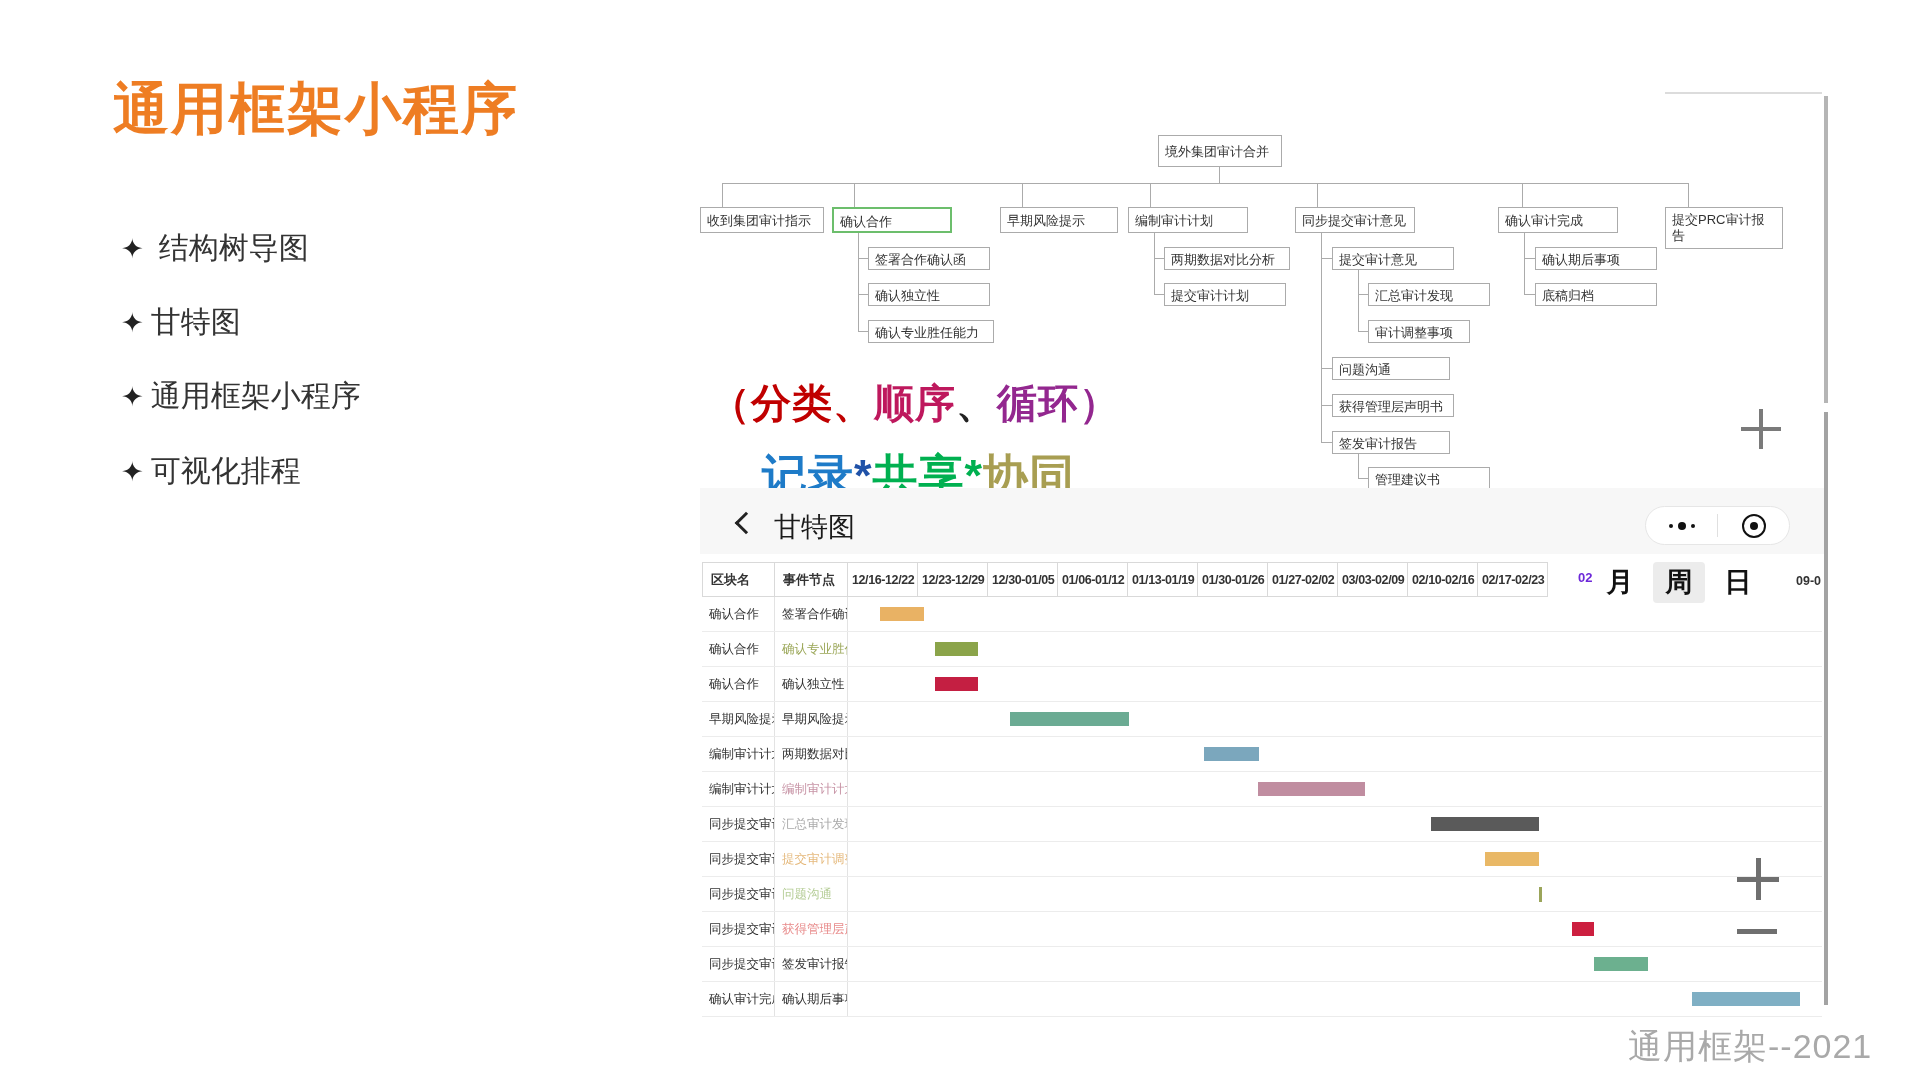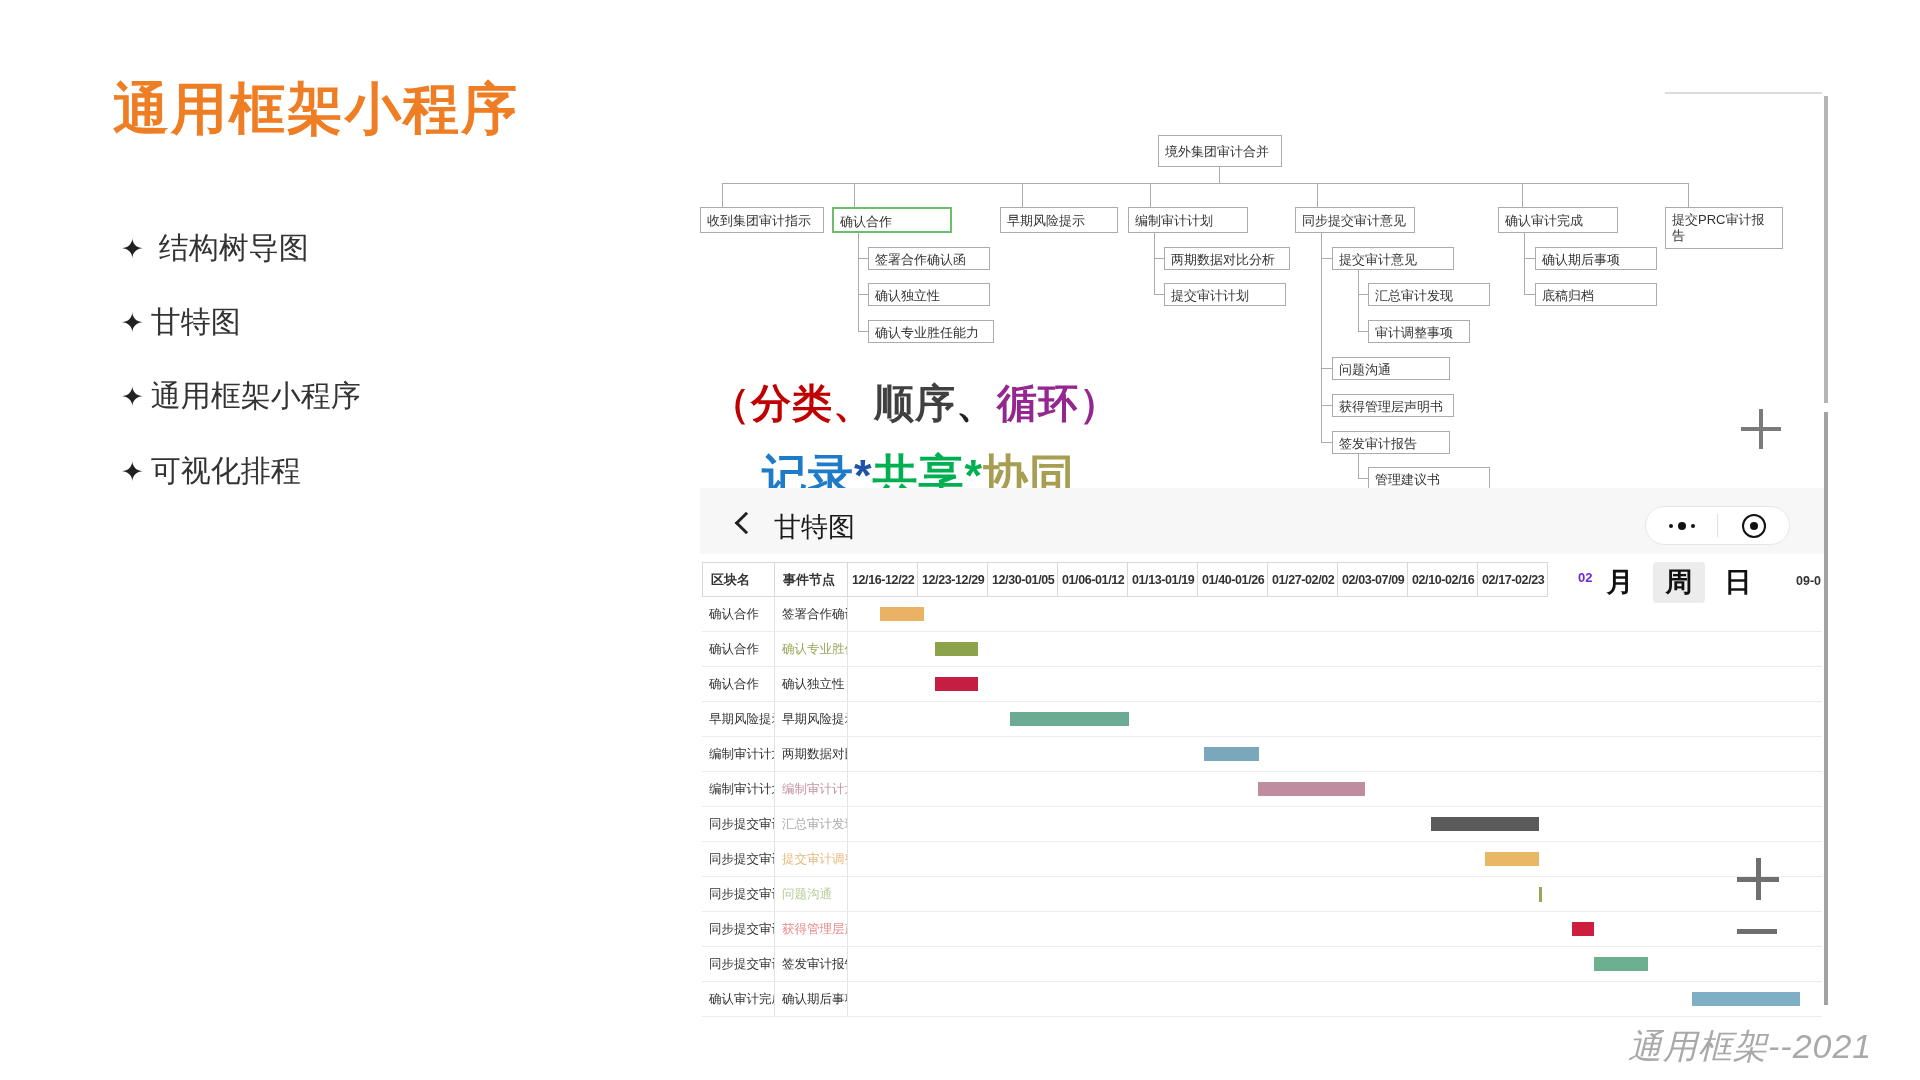--- a/index.html
+++ b/index.html
@@ -5,21 +5,21 @@
   html,body{margin:0;padding:0;background:#fff;}
   .stage{position:relative;width:1920px;height:1080px;background:#fff;overflow:hidden;
          font-family:"Liberation Sans","DejaVu Sans",sans-serif;}
 
   
   .slide-title{position:absolute;left:113px;top:72px;font-size:56px;font-weight:900;
                letter-spacing:2px;color:#EE7D23;}
   .bullet-item{position:absolute;left:121px;font-size:30px;color:#333;display:flex;align-items:center;}
   .bullet-icon{font-size:27px;color:#222;margin-right:7px;}
   .bullet-item.first .bullet-icon{margin-right:15px;}
-  .footer{position:absolute;left:1628px;top:1024px;font-size:34px;color:#A9A9A9;letter-spacing:1px;font-style:italic;}
+  .footer{position:absolute;left:1628px;top:1024px;font-size:34px;color:#A9A9A9;letter-spacing:1px;}
 
   
   .ann1{position:absolute;left:710px;top:376px;font-size:40px;font-weight:700;letter-spacing:1px;}
   .ann2{position:absolute;left:762px;top:446px;font-size:45px;font-weight:800;letter-spacing:1px;}
 
   
   .tbox{position:absolute;box-sizing:border-box;background:#fff;border:1px solid #ABABAB;
         height:26px;font-size:13px;color:#333;padding:4px 5px 2px 6px;white-space:nowrap;overflow:hidden;}
   .tbox.root{height:32px;padding-top:7px;}
   .tbox.hl{border:2px solid #6CBE6C;}
@@ -94,21 +94,21 @@
   <div class="bullet-item" style="top:376px">
     <span class="bullet-icon">✦</span>
     <span>通用框架小程序</span>
   </div>
   <div class="bullet-item" style="top:451px">
     <span class="bullet-icon">✦</span>
     <span>可视化排程</span>
   </div>
 
   <div class="ann1">
-    <span style="color: rgb(192, 0, 0);">（分类、</span><span style="color: #404040;">顺序</span><span style="color: rgb(34, 34, 34);">、</span><span style="color: rgb(147, 39, 143);">循环）</span>
+    <span style="color: rgb(192, 0, 0);">（分类、</span><span style="color: #be185d;">顺序</span><span style="color: rgb(34, 34, 34);">、</span><span style="color: rgb(147, 39, 143);">循环）</span>
   </div>
   <div class="ann2">
     <span style="color: rgb(30, 123, 200);">记录</span><span style="color: rgb(32, 82, 168);">*</span><span style="color: rgb(0, 176, 80);">共享</span><span style="color: rgb(0, 176, 80);">*</span><span style="color: rgb(168, 158, 82);">协同</span>
   </div>
 
   <div class="cl" style="left:1219px;top:167px;width:1px;height:16px"></div>
   <div class="cl" style="left:722px;top:183px;width:967px;height:1px"></div>
   <div class="cl" style="left:722px;top:183px;width:1px;height:24px"></div>
   <div class="cl" style="left:854px;top:183px;width:1px;height:24px"></div>
   <div class="cl" style="left:1022px;top:183px;width:1px;height:24px"></div>
@@ -192,23 +192,23 @@
     </div>
 
     <div class="ghead">
       <div class="gcell c0">区块名</div>
       <div class="gcell c1">事件节点</div>
       <div class="gcell date">12/16-12/22</div>
       <div class="gcell date">12/23-12/29</div>
       <div class="gcell date">12/30-01/05</div>
       <div class="gcell date">01/06-01/12</div>
       <div class="gcell date">01/13-01/19</div>
-      <div class="gcell date">01/40-01/26</div>
+      <div class="gcell date">01/30-01/26</div>
       <div class="gcell date">01/27-02/02</div>
-      <div class="gcell date">02/03-07/09</div>
+      <div class="gcell date">03/03-02/09</div>
       <div class="gcell date">02/10-02/16</div>
       <div class="gcell date">02/17-02/23</div>
     </div>
     <div class="gpartial">02</div>
 
     <div class="views">
       <span class="vbtn">月</span>
       <span class="vbtn sel">周</span>
       <span class="vbtn">日</span>
     </div>

